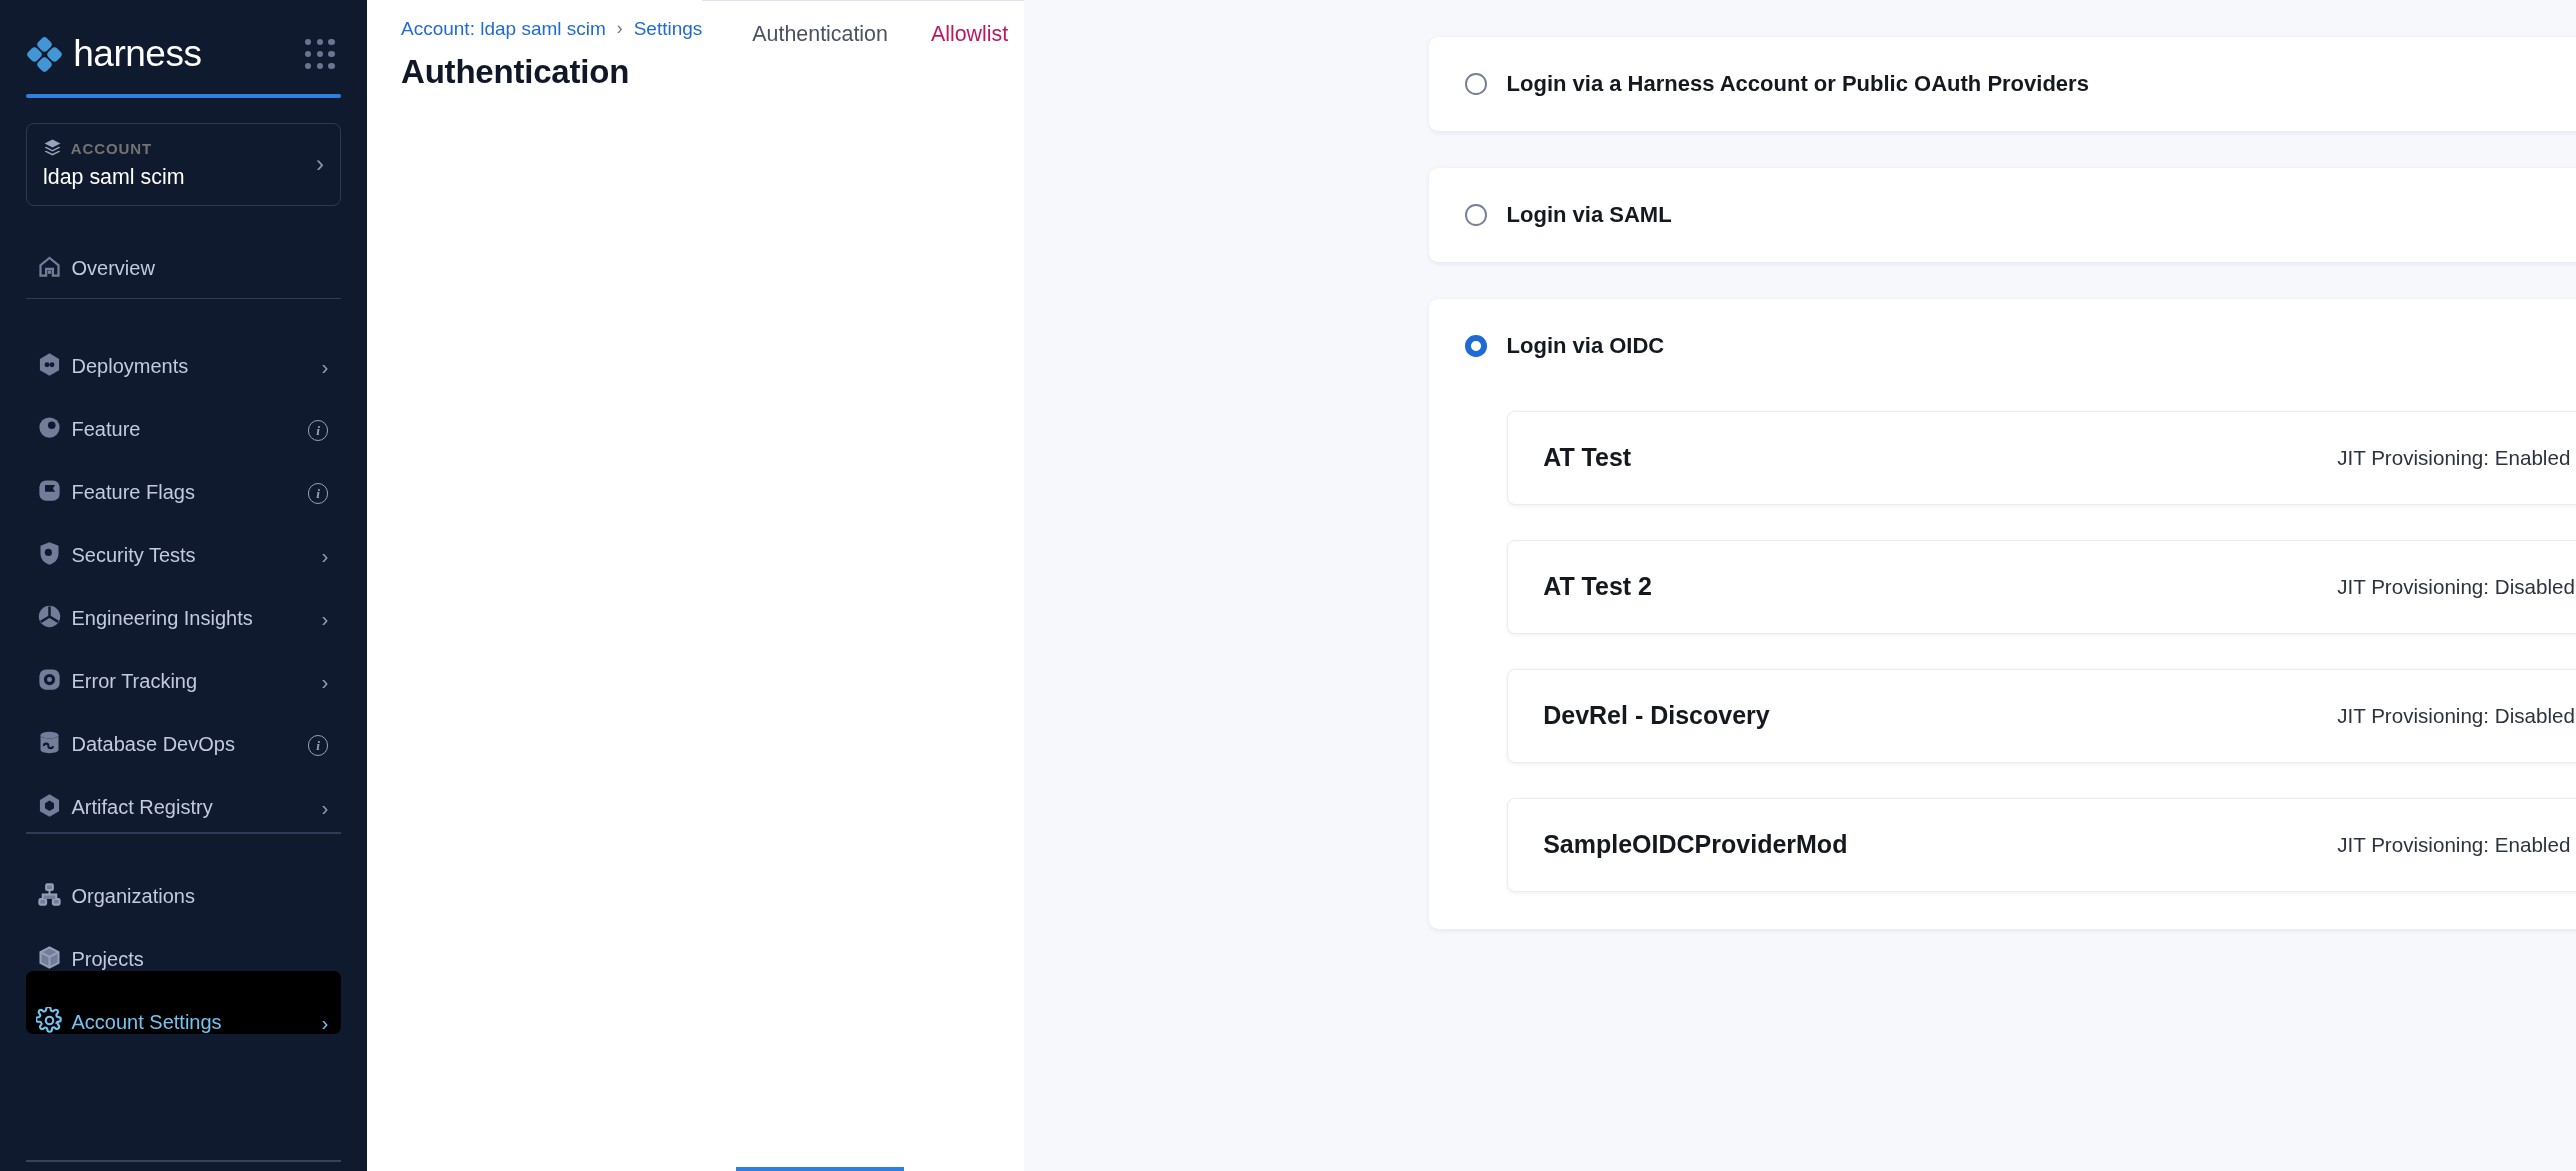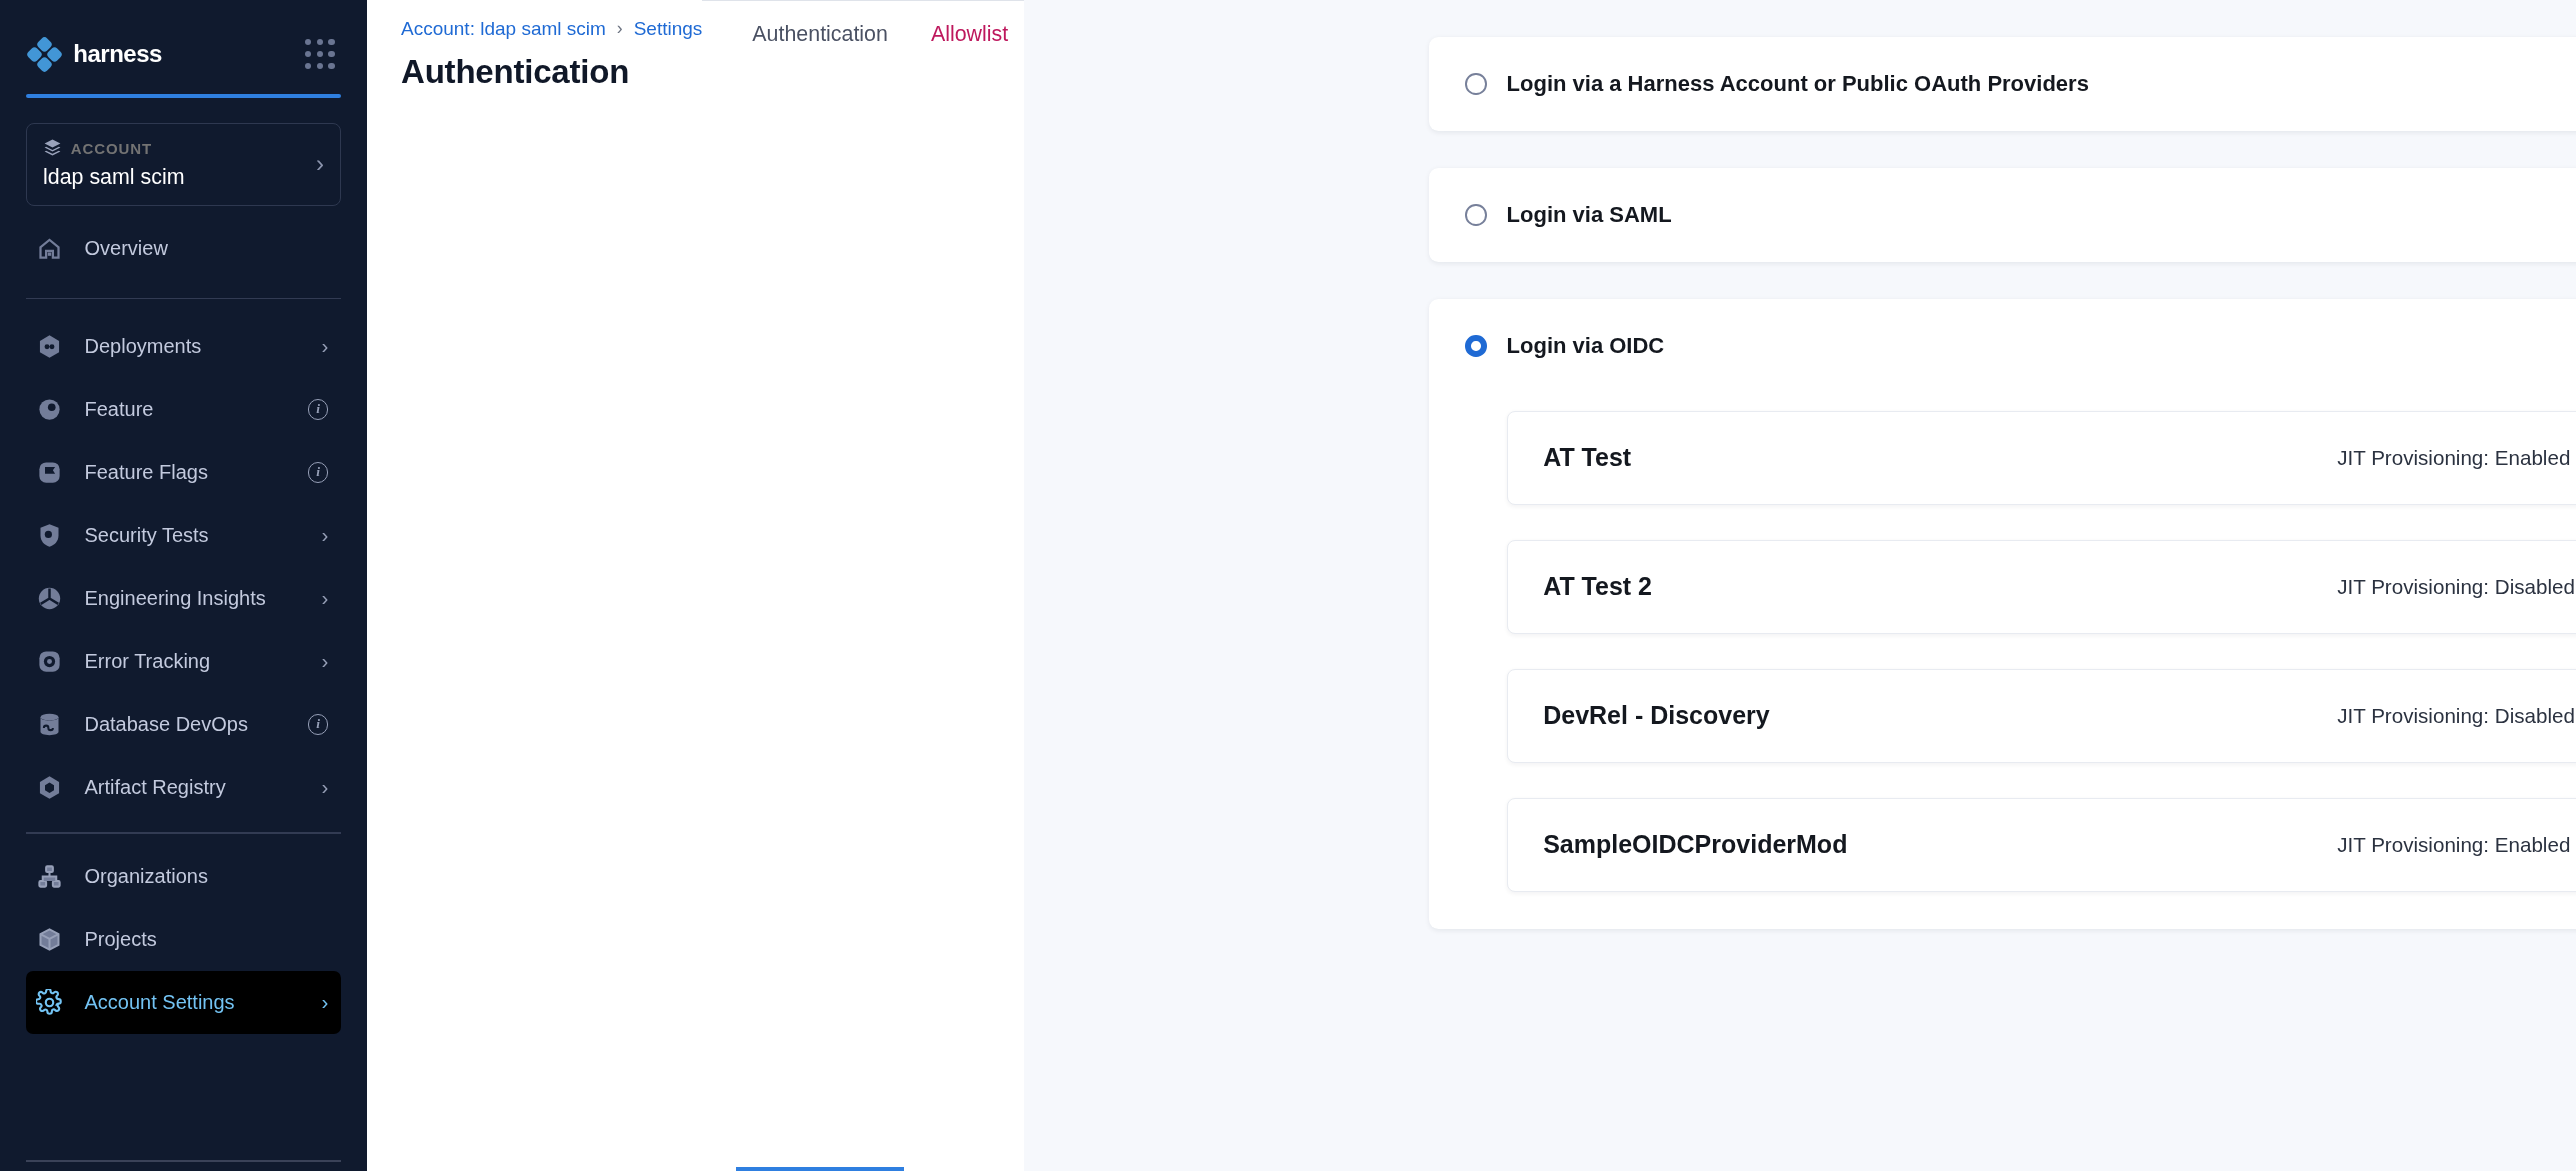--- a/index.html
+++ b/index.html
@@ -14,41 +14,41 @@
   .sidebar {
     width: 367px; height: 1171px; flex: 0 0 367px;
     background: #101a2e; position: relative;
     display: flex; flex-direction: column;
     padding: 0 26px;
   }
   .sb-top { display: flex; align-items: center; justify-content: space-between;
             height: 89px; padding-top: 19px; }
   .logo { display: flex; align-items: center; gap: 10.3px; }
   .logo-mark { width: 37px; height: 37px; }
-  .logo-text { color: #fff; font-size: 24px; font-weight: 700; letter-spacing: -0.5px; }
+  .logo-text { color: #fff; font-size: 37px; font-weight: 400; letter-spacing: -0.5px; }
   .grid-icon { display: grid; grid-template-columns: repeat(3, 6.3px);
                grid-gap: 5.6px; margin-right: 6.3px; }
   .grid-icon i { width: 6.3px; height: 6.3px; border-radius: 50%; background: #6a7592; display: block; }
 
   .accent-rule { height: 4px; background: #2f7fe0; border-radius: 2.4px; margin-top: 4.8px; }
 
   .acct-card {
     margin-top: 25.4px; border: 1.2px solid #2e3850; border-radius: 8px;
     padding: 14.3px 16px 16px 16px; display: flex; align-items: center;
     justify-content: space-between; height: 83px;
   }
   .acct-label { display: flex; align-items: center; gap: 8.7px;
                 color: #737373; font-size: 15px; font-weight: 700; letter-spacing: 0.9px; }
   .acct-name { color: #ffffff; font-size: 21.4px; margin-top: 5.6px; }
   .acct-chev { color: #8b94ad; font-size: 24px; line-height: 1; }
 
   .nav { margin-top: 11px; display: flex; flex-direction: column; }
   .nav-item {
-    display: flex; align-items: center; height: 63px;
-    padding: 0 12.7px 0 9.5px; border-radius: 7.1px; gap: 22px;
+    display: flex; align-items: flex-end; height: 63px;
+    padding: 0 12.7px 0 9.5px; border-radius: 7.1px; gap: 9px;
     color: #c3cade; font-size: 20px; cursor: pointer;
   }
   .nav-item .lbl { flex: 1; white-space: nowrap; }
   .nav-item.active { background: #000000; color: #73c3f3; }
   .nav-ic { width: 27px; height: 27px; flex: 0 0 27px; display: flex;
             align-items: center; justify-content: center; }
   .nav-ic svg { width: 27px; height: 27px; fill: #737d99; }
   .nav-item.active .nav-ic svg { fill: none; stroke: #73c3f3; }
   .chev { color: #97a0b8; font-size: 20.6px; line-height: 1; }
   .nav-item.active .chev { color: #73c3f3; }

